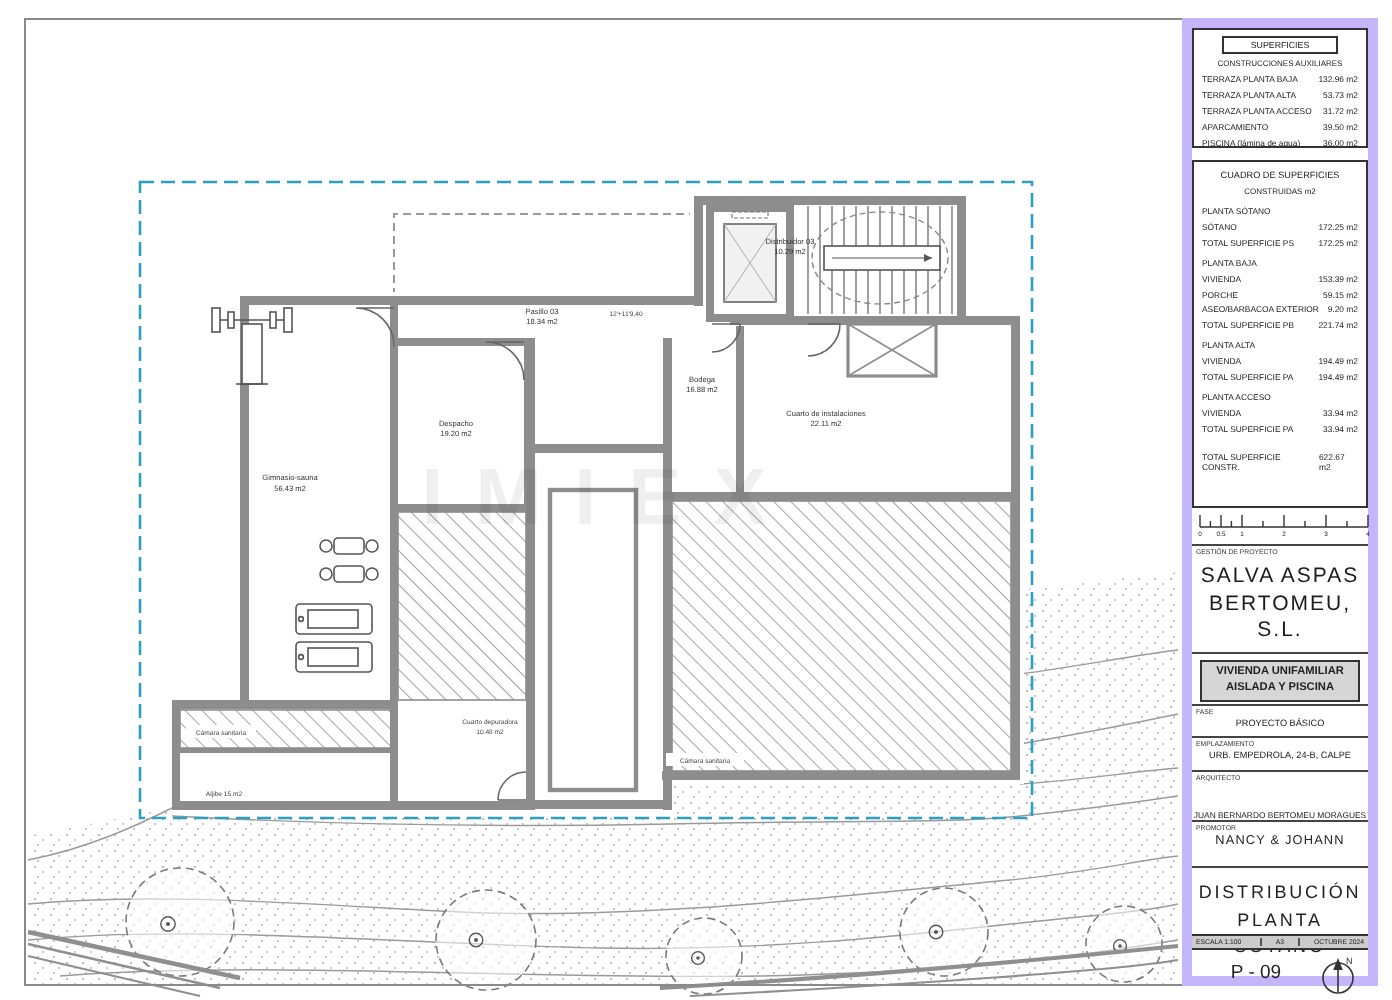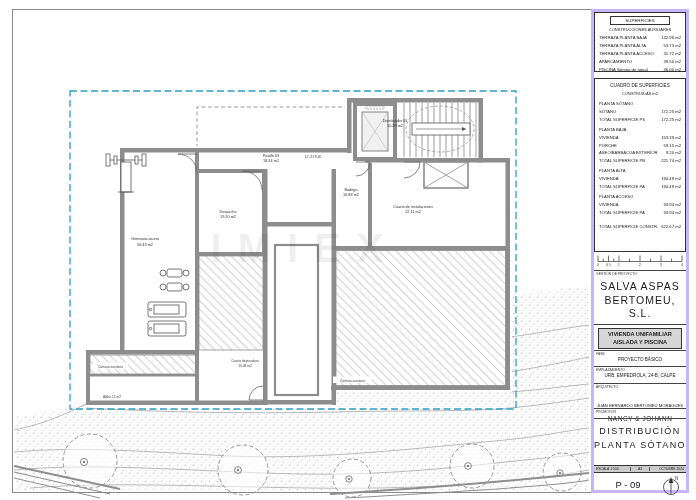--- a/index.html
+++ b/index.html
@@ -5,21 +5,21 @@
   html,body{margin:0;padding:0;background:#ffffff;}
   #sheet{position:relative;width:696px;height:500px;background:#ffffff;overflow:hidden;
          font-family:"Liberation Sans",sans-serif;color:#222;}
   .frame{position:absolute;left:12px;top:9px;width:676px;height:484px;border:1px solid #8a8a8a;box-sizing:border-box;}
   svg text{font-family:"Liberation Sans",sans-serif;}
   .rl{font-size:3.8px;fill:#333;}
   .rl2{font-size:3.3px;fill:#444;}
 
   
   .tb{position:absolute;left:591px;top:9px;width:98px;height:484px;box-sizing:border-box;
-      border:3px solid #c4b5fd;background:#fff;font-size:4.2px;line-height:1.2;}
+      border:5px solid #c4b5fd;background:#fff;font-size:4.2px;line-height:1.2;}
   .tb .abs{position:absolute;left:0;right:0;box-sizing:border-box;}
   .bx{border:0.8px solid #333;background:#fff;}
   .tt{font-size:4.6px;text-align:center;margin-top:4px;}
   .ts{font-size:4px;text-align:center;margin-top:3px;}
   .hbox{width:64%;margin:2.5px auto 0;border:0.7px solid #333;text-align:center;font-size:4.4px;padding:1px 0;}
   .trow{display:flex;justify-content:space-between;margin:2.8px 4px 0;font-size:4.2px;}
   .sech{margin:5px 4px 0;font-size:4.2px;}
   .lab{font-size:3.4px;color:#333;padding:1px 0 0 2px;border-top:0.7px solid #444;}
   .val{font-size:4.6px;text-align:center;}
   .firmname{font-size:10.5px;letter-spacing:1px;text-align:center;line-height:1.3;margin-top:4px;color:#1c1c1c;}
@@ -385,21 +385,21 @@
     <div class="abs val" style="top:361px;height:10px;">URB. EMPEDROLA, 24-B, CALPE</div>
 
     <div class="abs lab" style="top:371px;height:7px;">ARQUITECTO</div>
     <div class="abs" style="top:378px;height:18px;font-size:4.2px;text-align:center;display:flex;align-items:flex-end;justify-content:center;">
       <span>JUAN BERNARDO BERTOMEU MORAGUES</span>
     </div>
 
     <div class="abs lab" style="top:396px;height:7px;">PROMOTOR</div>
     <div class="abs" style="top:403px;height:12px;font-size:6.4px;letter-spacing:0.6px;text-align:center;">NANCY &amp; JOHANN</div>
 
-    <div class="abs" style="top:406px;height:38px;border-top:0.7px solid #444;">
+    <div class="abs" style="top:419px;height:38px;border-top:0.7px solid #444;">
       <div class="bigtitle">
         <div>DISTRIBUCIÓN</div>
         <div>PLANTA SÓTANO</div>
       </div>
     </div>
 
     <div class="abs metastrip" style="top:453px;">
       <span style="flex:1.3;">ESCALA 1:100</span>
       <span style="flex:0.6;text-align:center;">A3</span>
       <span style="flex:1.3;text-align:right;">OCTUBRE 2024</span>

